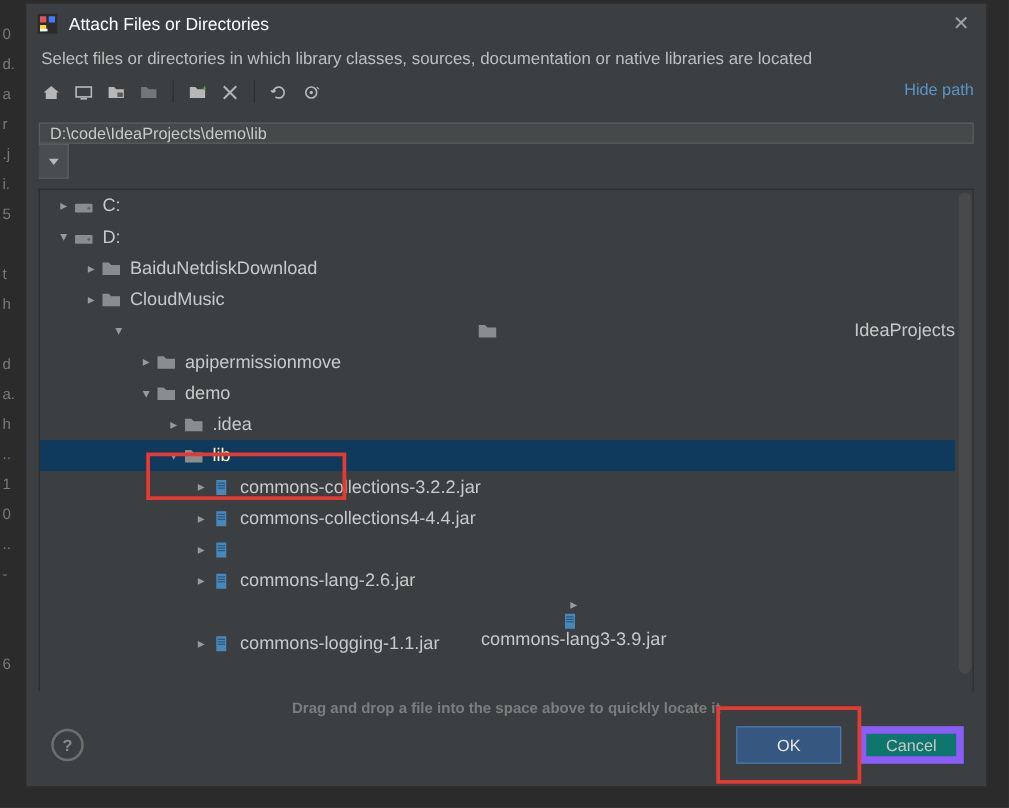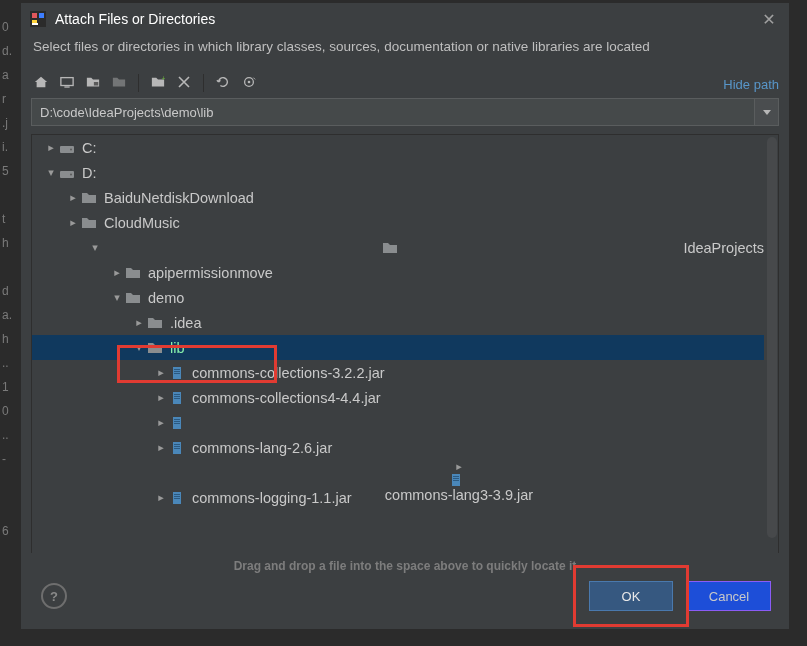--- a/index.html
+++ b/index.html
@@ -42,21 +42,21 @@
   }
   .close-x {
     color:#a0a0a0; font-size:16px; cursor:pointer; width:24px;text-align:center;
   }
   .subtitle {
     padding:4px 12px 10px 12px;
     color:#bfbfbf;
     font-size:13.5px;
   }
   .toolbar {
-    display:flex; align-items:flex-end;
+    display:flex; align-items:flex-start;
     height:28px;
     padding:0 10px;
     gap:6px;
   }
   .tool-icon {
     width:20px;height:20px;
     display:flex;align-items:center;justify-content:center;
     color:#a9a9a9; cursor:pointer;
   }
   .tool-sep {
@@ -64,20 +64,21 @@
   }
   .spacer { flex:1; }
   .hidepath {
     color:#5896c9;
     cursor:pointer;
     font-size:13px;
   }
   .pathrow {
     padding:6px 10px 4px 10px;
     display:flex;
+    flex-direction:column;
   }
   .pathinput {
     flex:1;
     height:28px;
     background:#45494a;
     border:1px solid #5a5d5e;
     color:#c9c9c9;
     padding:0 8px;
     font-size:13px;
     outline:none;
@@ -111,21 +112,21 @@
   }
   .tree-row {
     display:flex; align-items:center;
     height:25px;
     font-size:14.5px;
     color:#c9c9c9;
     white-space:nowrap;
   }
   .tree-row.selected {
     background:#10395e;
-    color:#86efac;
+    color:#fef9c3;
   }
   .chev {
     width:14px;text-align:center;
     color:#9a9a9a;
     font-size:11px;
     cursor:pointer;
     user-select:none;
   }
   .chev.expanded::before { content:"▾"; }
   .chev.collapsed::before { content:"▸"; }
@@ -158,22 +159,22 @@
     border:2px solid #6e6e6e;
     color:#8a8a8a;
     display:flex;align-items:center;justify-content:center;
     font-weight:bold;
     margin-right:auto;
     cursor:pointer;
     margin-left:2px;
   }
   .btn {
     min-width:84px; height:30px;
-    border:1px solid #8b5cf6;
-    background:#1d4ed8;
+    border:6px solid #8b5cf6;
+    background:#0f766e;
     color:#c9c9c9;
     font-size:13px;
     cursor:pointer;
     display:flex;align-items:center;justify-content:center;
   }
   .btn.primary {
     background:#365880;
     border:1px solid #4a79ad;
     color:#e8e8e8;
   }

